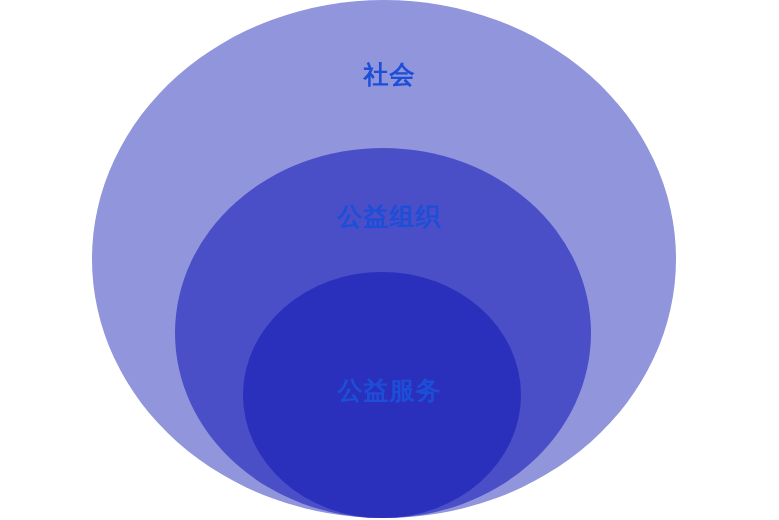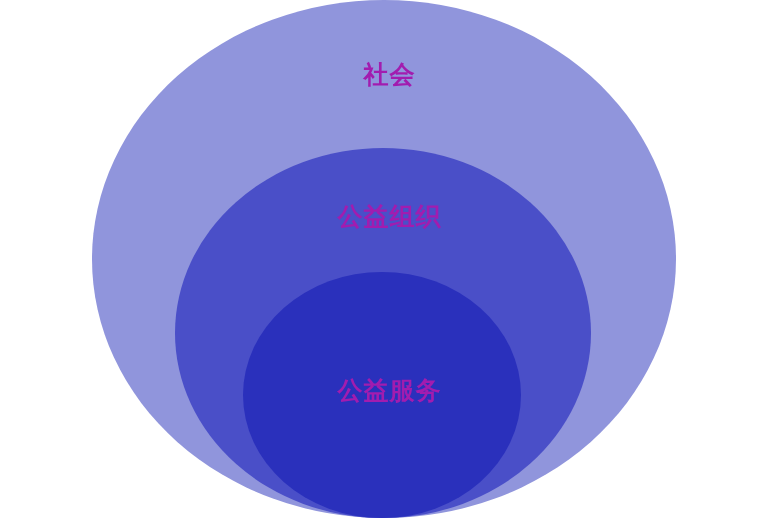--- a/index.html
+++ b/index.html
@@ -1,21 +1,21 @@
 <!DOCTYPE html>
 <html><head>
 <meta charset="utf-8">
 <style>
   html, body { margin:0; padding:0; background:#ffffff; }
   body { width:779px; height:520px; position:relative; overflow:hidden; font-family:"DejaVu Sans", "Liberation Sans", sans-serif; }
   .circle { position:absolute; border-radius:50%; }
   .outer { left:92px; top:0px; width:584px; height:518px; }
   .middle { left:175px; top:148px; width:416px; height:370px; }
   .inner { left:243px; top:272px; width:278px; height:246px; }
-  .label { position:absolute; color:#a21caf; font-weight:bold; font-size:25px; text-align:center; left:0; width:779px; letter-spacing:1px; }
+  .label { position:absolute; color:#1d4ed8; font-weight:bold; font-size:25px; text-align:center; left:0; width:779px; letter-spacing:1px; }
   .l-outer { top:58px; }
   .l-middle { top:200px; }
   .l-inner { top:374px; }
 </style>
 </head>
 <body>
 
 <div class="circle outer" style="background: rgb(144, 149, 220);"></div>
 <div class="circle middle" style="background: rgb(74, 79, 200);"></div>
 <div class="circle inner" style="background: rgb(42, 48, 188);"></div>

